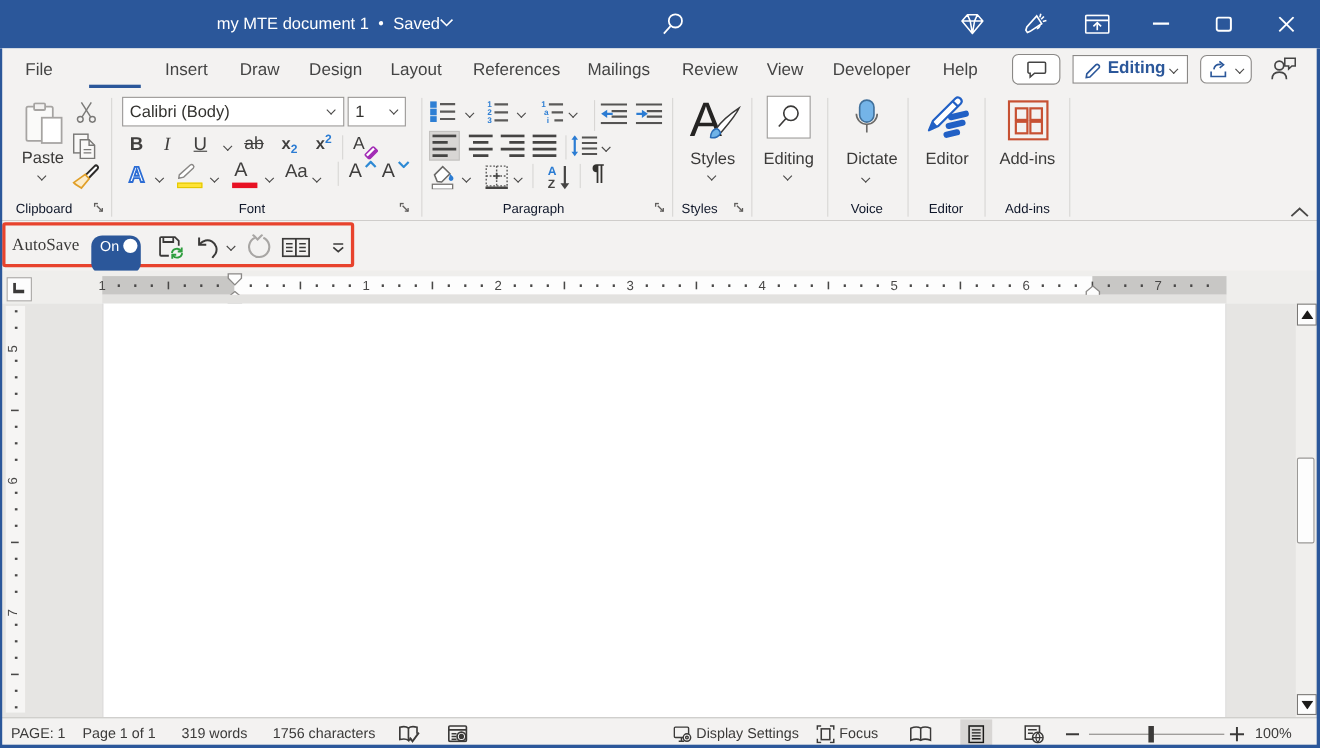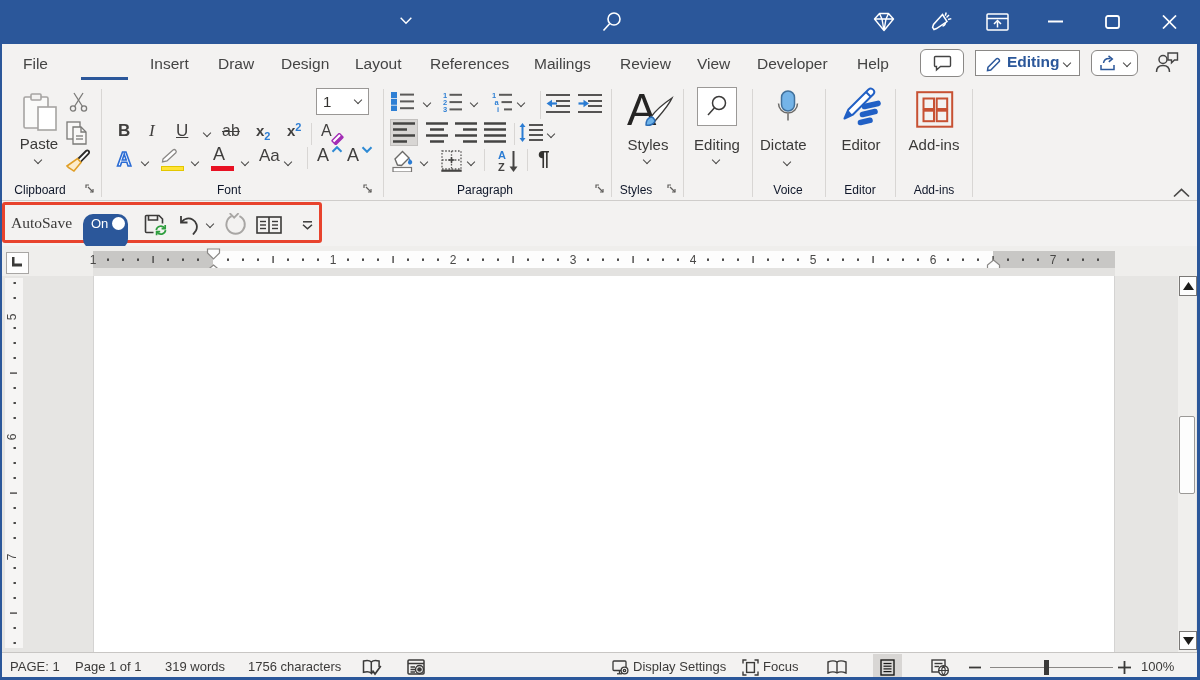--- a/index.html
+++ b/index.html
@@ -29,20 +29,21 @@
   #statusbar { position:absolute; left:0; top:652px; width:1200px; height:28px; background:#f3f2f1; border-top:1px solid #c8c6c4; font-size:13px; color:#3b3a39; }
   .st { position:absolute; top:6px; white-space:nowrap; }
   
   #bl { position:absolute; left:0; top:44px; width:2px; height:636px; background:#2b579a; z-index:50;}
   #br { position:absolute; right:0; top:44px; width:3px; height:636px; background:#2b579a; z-index:50;}
   #bb { position:absolute; left:0; top:677px; width:1200px; height:3px; background:#2b579a; z-index:50;}
 </style>
 </head>
 <body>
 <div id="titlebar">
+  <div id="titletxt">my MTE document 1&nbsp; <span style="font-size:9px;position:relative;top:-2px;">●</span>&nbsp; Saved</div>
   <svg class="abs" style="left:398px;top:15px;" width="16" height="11" viewBox="0 0 18 12">
       <polyline points="3,3 9,9 15,3" fill="none" stroke="#fff" stroke-width="1.6"></polyline>
     </svg>
   <svg class="abs" style="left:601px;top:10px;" width="22" height="24" viewBox="0 0 22 24">
       <circle cx="13" cy="9" r="6" fill="none" stroke="#fff" stroke-width="1.6"></circle>
       <line x1="8.6" y1="13.8" x2="2.5" y2="20.5" stroke="#fff" stroke-width="1.6"></line>
     </svg>
   <svg class="abs" style="left:873px;top:12px;" width="22" height="20" viewBox="0 0 22 20">
       <path d="M6.5 1.5 H15.5 L20.5 7 L11 18.5 L1.5 7 Z M1.5 7 H20.5 M6.5 1.5 L9 7 L11 18.5 L13 7 L15.5 1.5" fill="none" stroke="#fff" stroke-width="1.4" stroke-linejoin="round"></path>
     </svg>
@@ -164,20 +165,24 @@
     </svg>
   <div class="glabel" style="left:8px;width:64px;">Clipboard</div>
   <svg class="launch" style="left:85px;" viewBox="0 0 11 11">
       <g stroke="#605e5c" stroke-width="1.2" fill="none">
         <polyline points="1,4 1,1 4,1"></polyline>
         <line x1="3" y1="3" x2="8" y2="8"></line>
         <polyline points="8,5 8,8 5,8"></polyline>
       </g>
     </svg>
 
+  <div class="abs" style="left:111px;top:5px;width:202px;height:27px;background:#fff;border:1px solid #999795;font-size:15px;color:#33322f;">
+      <span style="position:absolute;left:6px;top:4px;">Calibri (Body)</span>
+      <span class="chev" style="position:absolute;left:186px;top:8px;"></span>
+    </div>
   <div class="abs" style="left:316px;top:5px;width:53px;height:27px;background:#fff;border:1px solid #999795;font-size:15px;color:#33322f;">
       <span style="position:absolute;left:6px;top:4px;">1</span>
       <span class="chev" style="position:absolute;left:38px;top:8px;"></span>
     </div>
   <div class="abs" style="left:118px;top:38px;width:16px;font-size:17px;font-weight:bold;color:#403f3e;">B</div>
   <div class="abs" style="left:149px;top:38px;width:16px;font-size:17px;font-style:italic;color:#403f3e;font-family:'Liberation Serif',serif;">I</div>
   <div class="abs" style="left:176px;top:38px;width:16px;font-size:17px;text-decoration:underline;color:#403f3e;">U</div>
   <span class="chev" style="position:absolute;left:204px;top:47px;"></span>
   <div class="abs" style="left:222px;top:39px;font-size:16px;text-decoration:line-through;color:#403f3e;">ab</div>
   <div class="abs" style="left:256px;top:39px;font-size:15px;font-weight:bold;color:#403f3e;">x<span style="font-size:11px;color:#2b7cd3;position:relative;top:4px;">2</span></div>
@@ -394,21 +399,21 @@
       <line x1="8.3" y1="14" x2="2" y2="21" stroke="#3b3a39" stroke-width="1.5"></line>
     </svg>
   <div class="abs" style="left:689px;top:53px;width:56px;text-align:center;font-size:15px;color:#3b3a39;">Editing</div>
   <span class="chev" style="position:absolute;left:713px;top:74px;"></span>
 
   <svg class="abs" style="left:777px;top:7px;" width="22" height="38" viewBox="0 0 22 38">
       <rect x="4.5" y="1" width="13" height="20" rx="6.5" fill="#74b4e8" stroke="#41719c" stroke-width="1.5"></rect>
       <path d="M1.5 13.5 a9.5 9.5 0 0 0 19 0" fill="none" stroke="#6b6a68" stroke-width="1.5"></path>
       <line x1="11" y1="23.5" x2="11" y2="30.5" stroke="#6b6a68" stroke-width="1.5"></line>
     </svg>
-  <div class="abs" style="left:760px;top:53px;width:56px;text-align:left;font-size:15px;color:#3b3a39;">Dictate</div>
+  <div class="abs" style="left:760px;top:53px;width:56px;text-align:right;font-size:15px;color:#3b3a39;">Dictate</div>
   <span class="chev" style="position:absolute;left:784px;top:76px;"></span>
   <div class="glabel" style="left:758px;width:60px;">Voice</div>
 
   <svg class="abs" style="left:839px;top:4px;" width="42" height="42" viewBox="0 0 42 42">
       <g stroke-linejoin="round">
         <g stroke="#2160c5" stroke-width="5.6" stroke-linecap="round">
           <line x1="25.5" y1="19.5" x2="39" y2="16.4"></line>
           <line x1="23.5" y1="27.5" x2="36" y2="24.6"></line>
           <line x1="21.5" y1="35.5" x2="31" y2="33.3"></line>
         </g>

